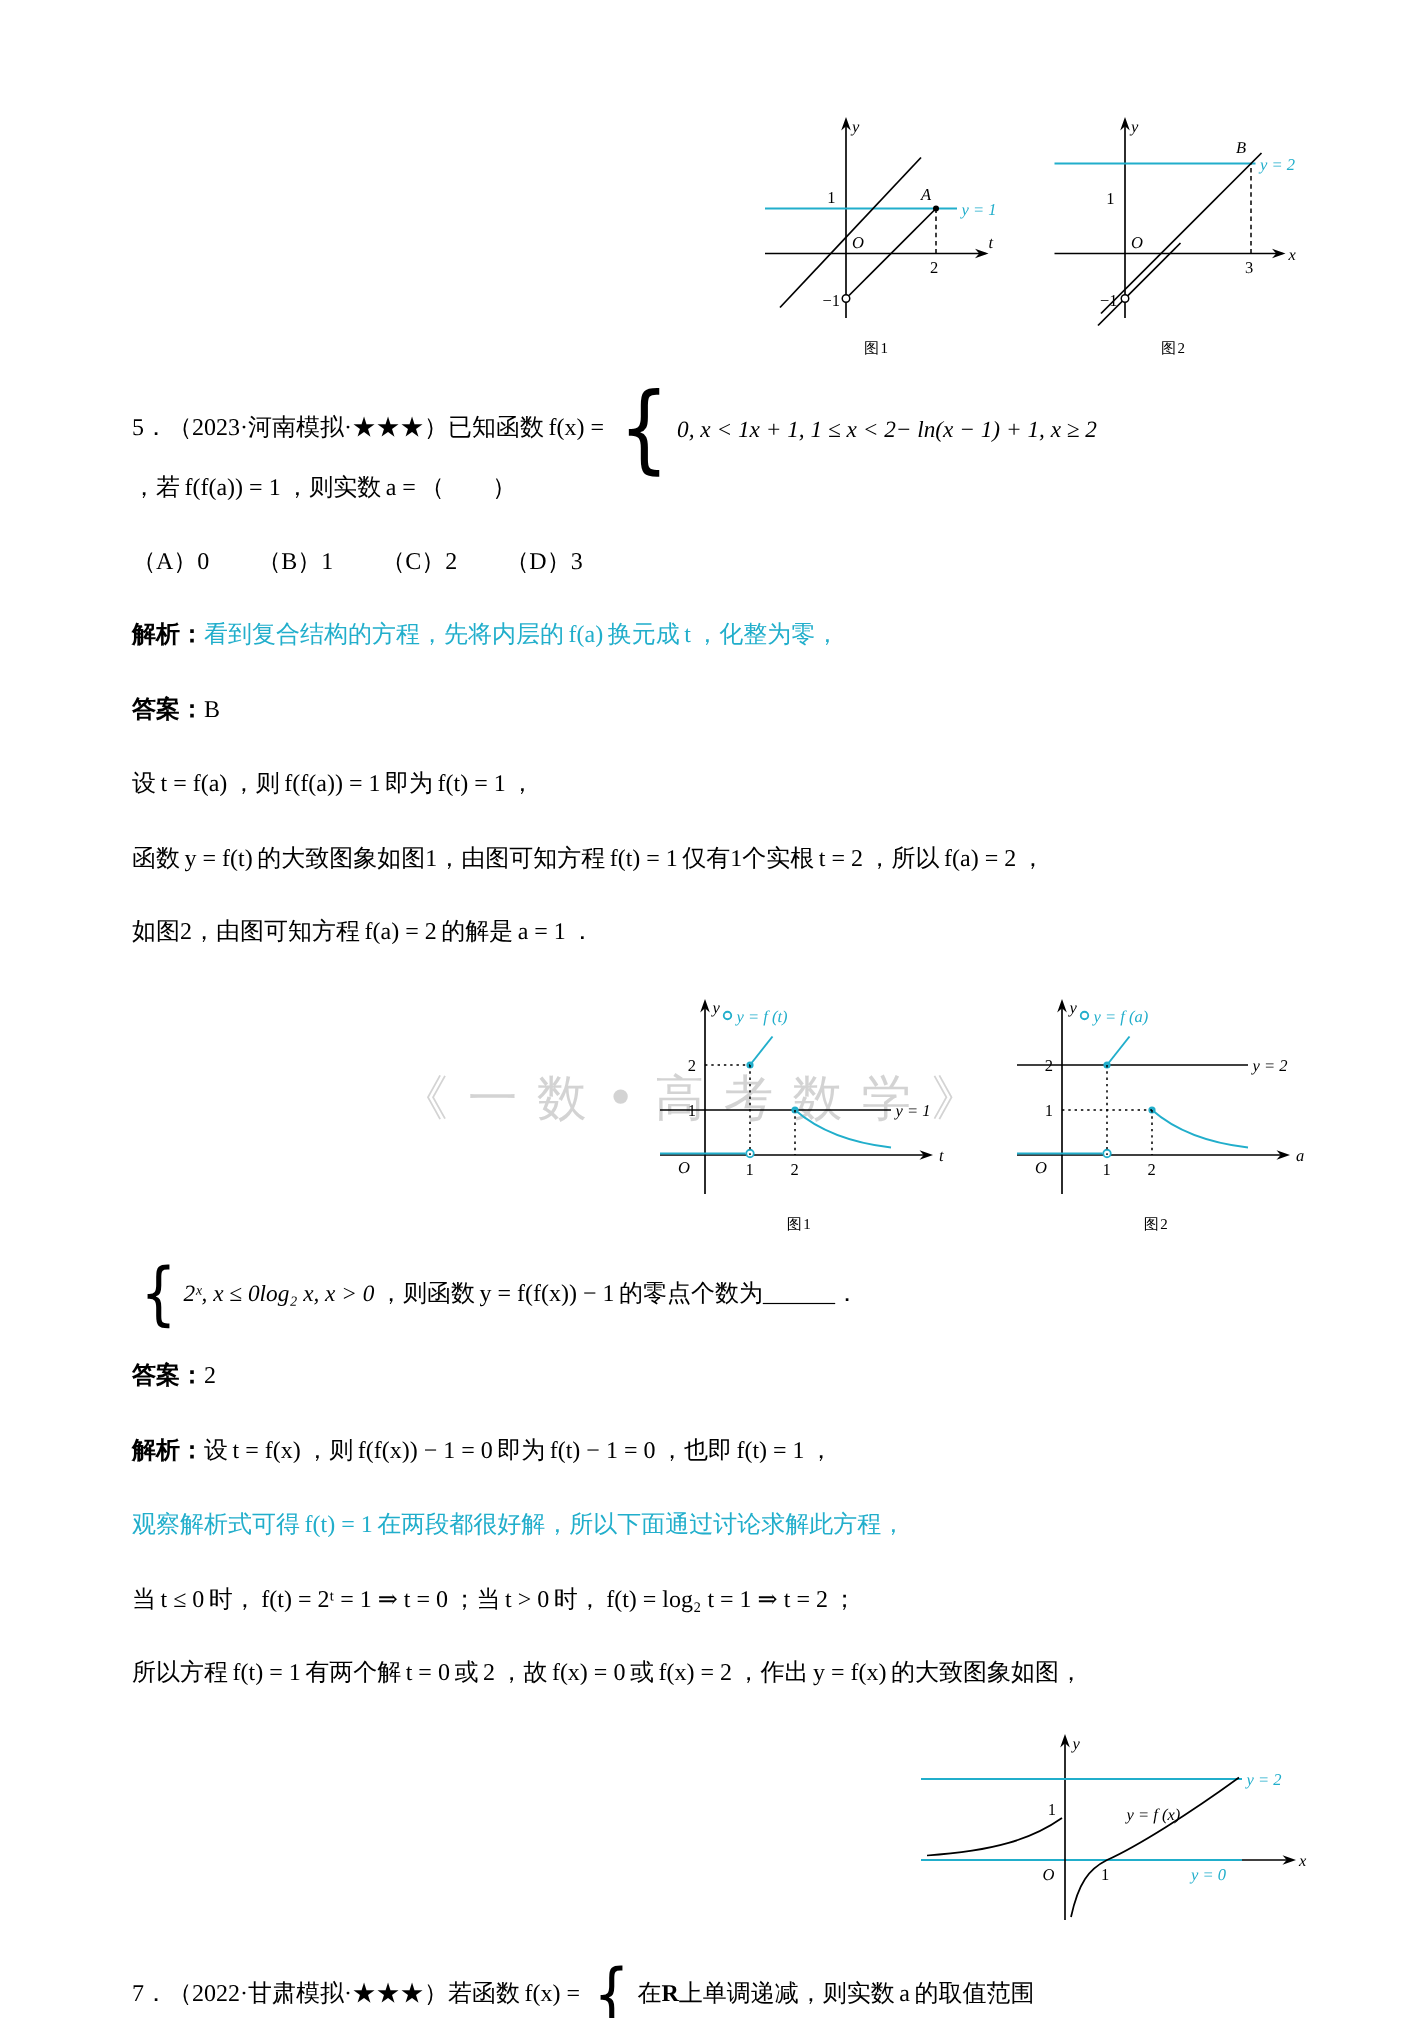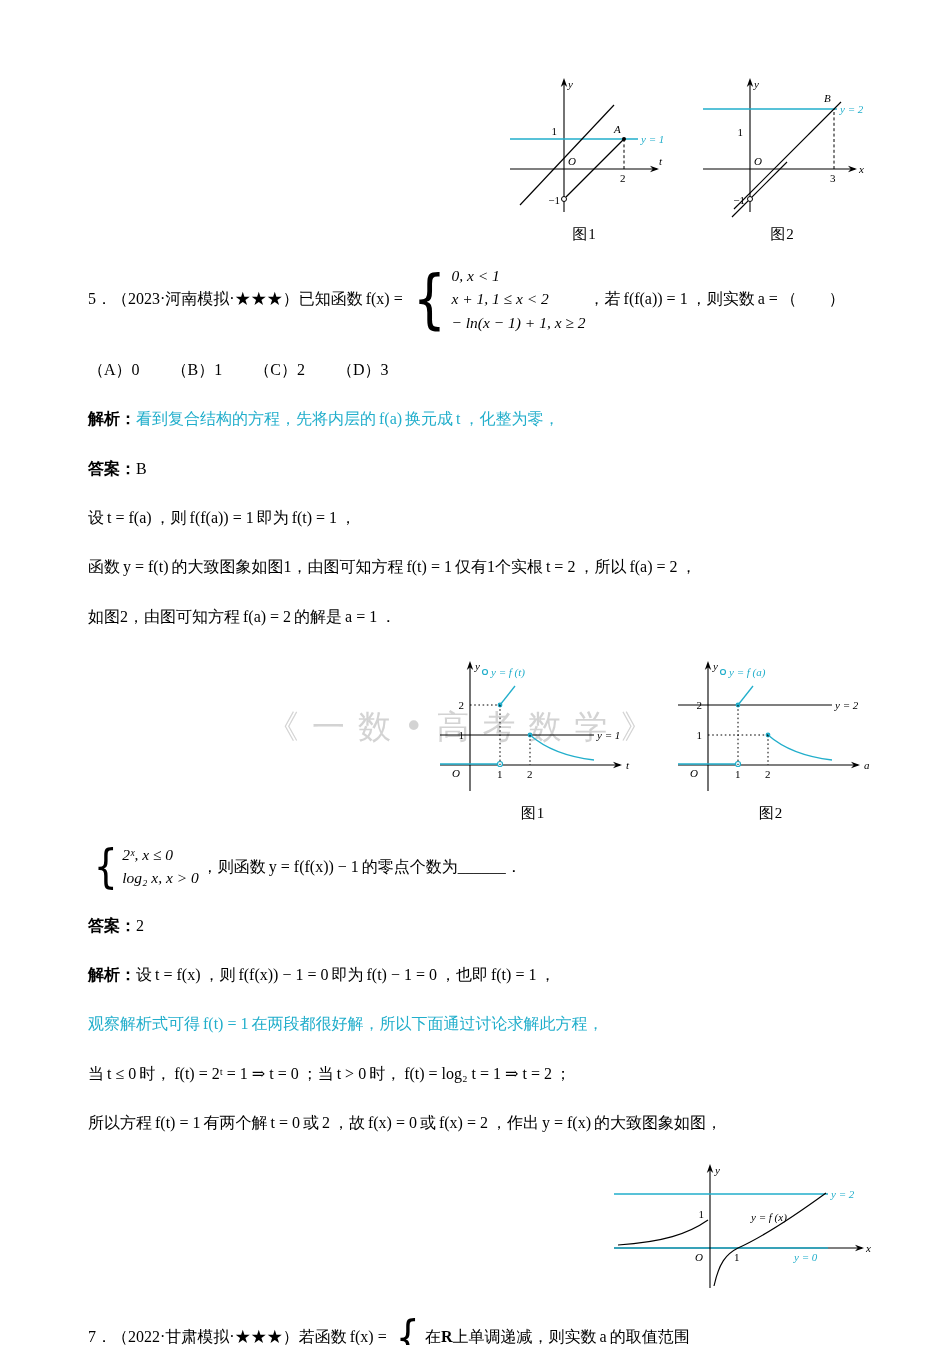--- a/index.html
+++ b/index.html
@@ -14,28 +14,28 @@
   .seg-c { }
   .seg-b { font-weight:bold; }
   .seg-m, .seg-mt { font-family:"Liberation Serif","DejaVu Serif",serif; margin:0 3px; }
   .seg-t, .seg-mt { color:var(--accent); }
   .stem { display:flex; align-items:center; flex-wrap:wrap; margin:20px 0 14px 0; line-height:1.6; }
   .rich { display:inline; }
   .cases { display:inline-flex; align-items:center; margin:0 3px; flex:none; }
   .brace { font-family:"DejaVu Sans",sans-serif; font-weight:normal; line-height:0.85; transform:scaleX(.82); }
   .brace3 { font-size:64px; }
   .brace2 { font-size:46px; }
-  .case-col { display:inline-flex; flex-direction:column; margin-left:2px; }
+  .case-col { display:inline-flex; flex-direction:row; margin-left:2px; }
   .case-line { font-family:"Liberation Serif","DejaVu Serif",serif; font-style:italic; font-size:15.5px; line-height:1.5; white-space:nowrap; }
   .fig-row { display:flex; justify-content:flex-end; gap:28px; align-items:flex-end; position:relative; z-index:1; }
   .fig-row.top { margin:6px 10px 10px 0; }
   .fig-row.mid { margin:6px 4px 4px 0; }
   .fig-row.bottom { margin:8px 0 4px 0; }
   figure { display:flex; flex-direction:column; align-items:center; }
-  figcaption { font-size:15px; margin-top:3px; letter-spacing:1px; }
+  figcaption { font-size:10px; margin-top:3px; letter-spacing:1px; }
   .mid-wrap { position:relative; }
   .watermark {
     position:absolute; left:178px; top:52px; z-index:0;
     font-family:"DejaVu Sans","Liberation Sans",sans-serif;
     font-size:33px; letter-spacing:13px; color:#c9c9c9; opacity:.8; white-space:nowrap;
   }
   
   svg text { font-family:"Liberation Serif","DejaVu Serif",serif; font-size:11px; fill:#000; }
   svg text.it { font-style:italic; }
   svg text.cyt { fill:var(--accent); }

